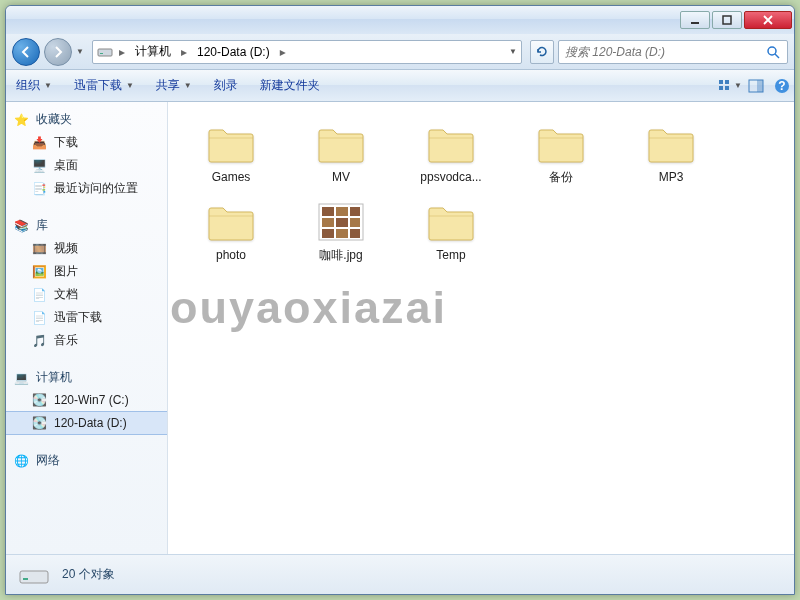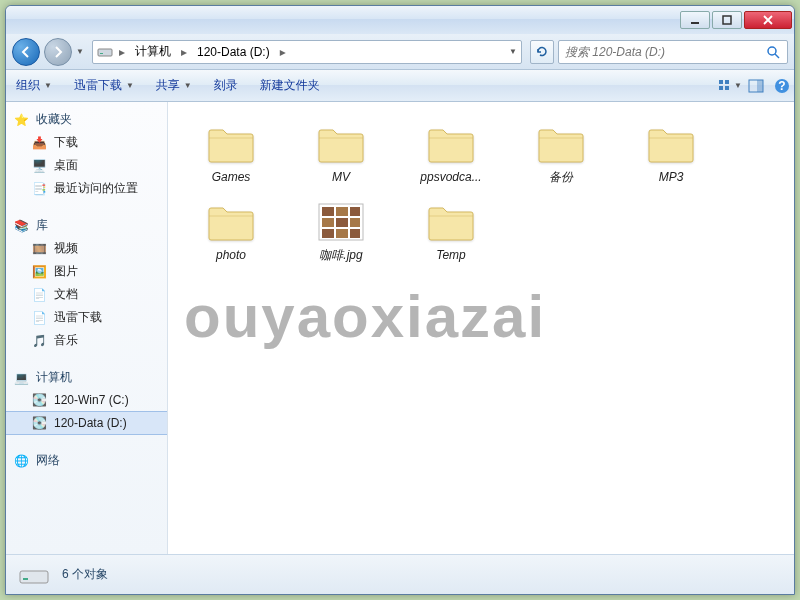--- a/index.html
+++ b/index.html
@@ -24,25 +24,25 @@
 .tico { width: 24px; height: 22px; display: flex; align-items: center; justify-content: center; cursor: pointer; color: #2060a0; border-radius: 2px; }
 .body { flex: 1; display: flex; min-height: 0; }
 .sidebar { width: 162px; border-right: 1px solid #d8e2ec; background: linear-gradient(#fbfcfe, #f0f5fa); padding: 6px 0; overflow-y: auto; }
 .sgroup { margin-bottom: 14px; }
 .sheader { padding: 3px 8px; color: #1e3e5e; font-weight: normal; display: flex; align-items: center; gap: 6px; cursor: pointer; }
 .sitem { padding: 3px 8px 3px 26px; cursor: pointer; display: flex; align-items: center; gap: 6px; color: #222; }
 .sitem.sel { background: #d8e6f8; border: 1px solid #a0c0e8; border-left: none; border-right: none; }
 .ico16 { width: 16px; height: 16px; display: inline-flex; align-items: center; justify-content: center; flex-shrink: 0; }
 .content { flex: 1; background: #fff; padding: 12px 8px; overflow: auto; position: relative; }
 .items { display: flex; flex-wrap: wrap; gap: 0; }
-.fitem { width: 110px; display: flex; flex-direction: column; align-items: center; padding: 6px 4px; cursor: pointer; text-align: center; font-style: italic; }
+.fitem { width: 110px; display: flex; flex-direction: column; align-items: center; padding: 6px 4px; cursor: pointer; text-align: center; }
 .ficon { width: 56px; height: 48px; display: flex; align-items: center; justify-content: center; margin-bottom: 2px; }
 .flabel { color: #222; word-break: break-all; max-width: 100%; line-height: 1.3; }
 .statusbar { height: 40px; background: linear-gradient(#f0f5fa, #e0eaf4); border-top: 1px solid #c8d8e8; display: flex; align-items: center; padding: 0 12px; gap: 12px; color: #2a4a6a; }
-.watermark { position: absolute; top: 180px; left: 16px; font-size: 60px; font-weight: bold; color: rgba(120,120,120,0.55); letter-spacing: 2px; font-family: Arial, sans-serif; pointer-events: none; }
+.watermark { position: absolute; top: 180px; left: 2px; font-size: 45px; font-weight: bold; color: rgba(120,120,120,0.55); letter-spacing: 2px; font-family: Arial, sans-serif; pointer-events: none; }
 .folder-svg { filter: drop-shadow(0 1px 1px rgba(0,0,0,0.15)); }
 .down-caret { font-size: 8px; color: #555; }
 </style>
 </head>
 <body>
 
 <div class="window">
   <div class="titlebar">
     <div class="tbtn">
         <svg width="10" height="10">
@@ -303,15 +303,15 @@
     </div>
   </div>
 
   <div class="statusbar">
     <span class="ico16" style="width:32px;height:24px">
         <svg width="32" height="24">
           <rect x="2" y="8" width="28" height="12" rx="2" fill="#e0e6ec" stroke="#999"></rect>
           <rect x="5" y="15" width="5" height="2" fill="#4a8"></rect>
         </svg>
       </span>
-    <span>6 个对象</span>
+    <span>20 个对象</span>
   </div>
 </div>
 
 </body></html>

